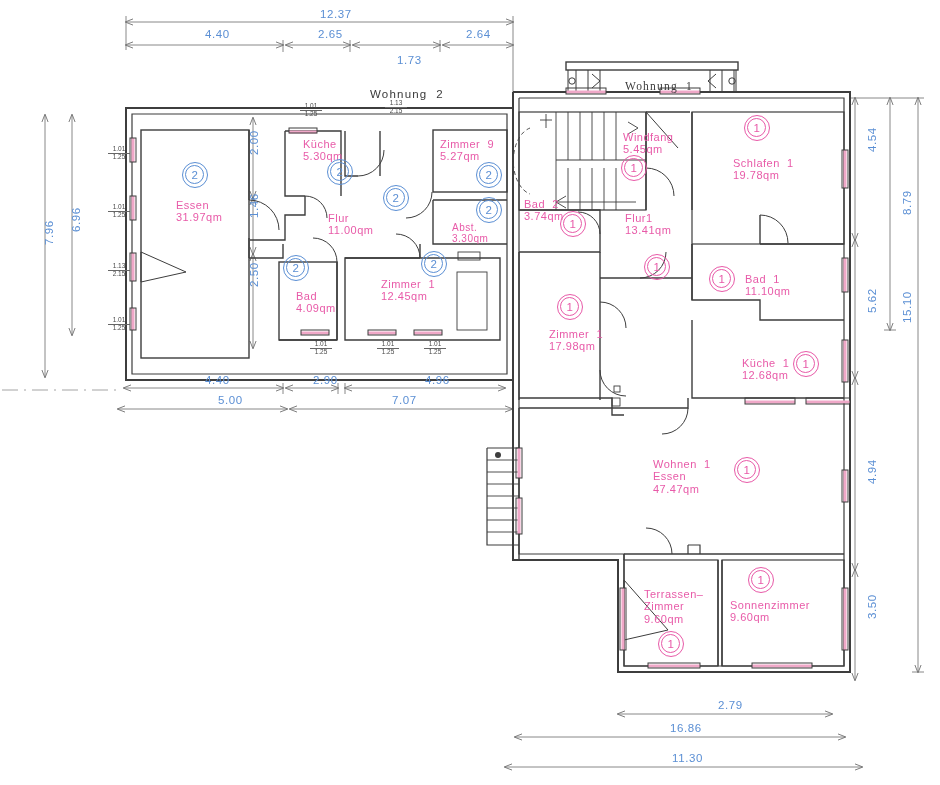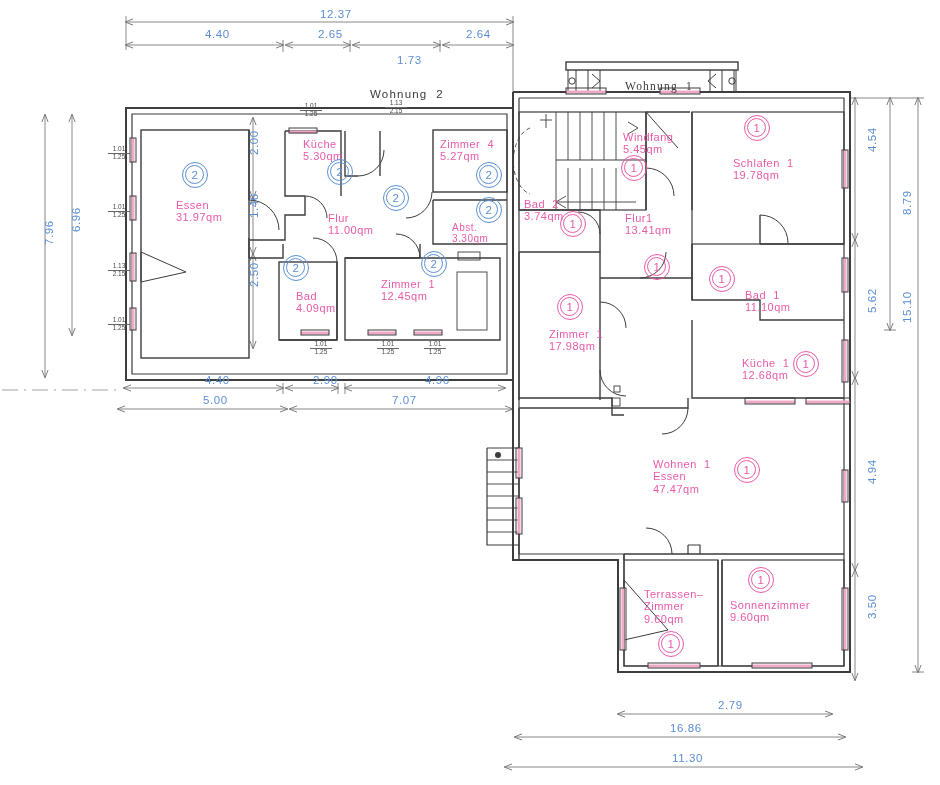--- a/index.html
+++ b/index.html
@@ -252,21 +252,21 @@
       <div class="lbl room" style="left: 303px; top: 138px;">Küche
 5.30qm</div>
       <div style="position: absolute; left: 327px; top: 159px; width: 26px; height: 26px; border: 1.3px solid rgb(91, 143, 212); border-radius: 50%; box-sizing: border-box;">
         <div style="position: absolute; left: 2.2px; top: 2.2px; width: 19px; height: 19px; border: 1.3px solid rgb(91, 143, 212); border-radius: 50%; box-sizing: border-box; color: rgb(91, 143, 212); font-size: 11.5px; line-height: 19px; text-align: center; font-family: &quot;Liberation Sans&quot;, sans-serif;">2</div>
       </div>
       <div class="lbl room" style="left: 328px; top: 212px;">Flur
 11.00qm</div>
       <div style="position: absolute; left: 383px; top: 185px; width: 26px; height: 26px; border: 1.3px solid rgb(91, 143, 212); border-radius: 50%; box-sizing: border-box;">
         <div style="position: absolute; left: 2.2px; top: 2.2px; width: 19px; height: 19px; border: 1.3px solid rgb(91, 143, 212); border-radius: 50%; box-sizing: border-box; color: rgb(91, 143, 212); font-size: 11.5px; line-height: 19px; text-align: center; font-family: &quot;Liberation Sans&quot;, sans-serif;">2</div>
       </div>
-      <div class="lbl room" style="left: 440px; top: 138px;">Zimmer  4
+      <div class="lbl room" style="left: 440px; top: 138px;">Zimmer  9
 5.27qm</div>
       <div style="position: absolute; left: 476px; top: 162px; width: 26px; height: 26px; border: 1.3px solid rgb(91, 143, 212); border-radius: 50%; box-sizing: border-box;">
         <div style="position: absolute; left: 2.2px; top: 2.2px; width: 19px; height: 19px; border: 1.3px solid rgb(91, 143, 212); border-radius: 50%; box-sizing: border-box; color: rgb(91, 143, 212); font-size: 11.5px; line-height: 19px; text-align: center; font-family: &quot;Liberation Sans&quot;, sans-serif;">2</div>
       </div>
       <div class="lbl room small" style="left: 452px; top: 222px;">Abst.
 3.30qm</div>
       <div style="position: absolute; left: 476px; top: 197px; width: 26px; height: 26px; border: 1.3px solid rgb(91, 143, 212); border-radius: 50%; box-sizing: border-box;">
         <div style="position: absolute; left: 2.2px; top: 2.2px; width: 19px; height: 19px; border: 1.3px solid rgb(91, 143, 212); border-radius: 50%; box-sizing: border-box; color: rgb(91, 143, 212); font-size: 11.5px; line-height: 19px; text-align: center; font-family: &quot;Liberation Sans&quot;, sans-serif;">2</div>
       </div>
       <div class="lbl room" style="left: 296px; top: 290px;">Bad
@@ -292,21 +292,21 @@
       <div class="lbl room" style="left: 524px; top: 198px;">Bad  2
 3.74qm</div>
       <div style="position: absolute; left: 560px; top: 211px; width: 26px; height: 26px; border: 1.3px solid rgb(232, 90, 168); border-radius: 50%; box-sizing: border-box;">
         <div style="position: absolute; left: 2.2px; top: 2.2px; width: 19px; height: 19px; border: 1.3px solid rgb(232, 90, 168); border-radius: 50%; box-sizing: border-box; color: rgb(232, 90, 168); font-size: 11.5px; line-height: 19px; text-align: center; font-family: &quot;Liberation Sans&quot;, sans-serif;">1</div>
       </div>
       <div class="lbl room" style="left: 625px; top: 212px;">Flur1
 13.41qm</div>
       <div style="position: absolute; left: 644px; top: 254px; width: 26px; height: 26px; border: 1.3px solid rgb(232, 90, 168); border-radius: 50%; box-sizing: border-box;">
         <div style="position: absolute; left: 2.2px; top: 2.2px; width: 19px; height: 19px; border: 1.3px solid rgb(232, 90, 168); border-radius: 50%; box-sizing: border-box; color: rgb(232, 90, 168); font-size: 11.5px; line-height: 19px; text-align: center; font-family: &quot;Liberation Sans&quot;, sans-serif;">1</div>
       </div>
-      <div class="lbl room" style="left: 745px; top: 273px; margin-top: 16px;">Bad  1
+      <div class="lbl room" style="left: 745px; top: 273px;">Bad  1
 11.10qm</div>
       <div style="position: absolute; left: 709px; top: 266px; width: 26px; height: 26px; border: 1.3px solid rgb(232, 90, 168); border-radius: 50%; box-sizing: border-box;">
         <div style="position: absolute; left: 2.2px; top: 2.2px; width: 19px; height: 19px; border: 1.3px solid rgb(232, 90, 168); border-radius: 50%; box-sizing: border-box; color: rgb(232, 90, 168); font-size: 11.5px; line-height: 19px; text-align: center; font-family: &quot;Liberation Sans&quot;, sans-serif;">1</div>
       </div>
       <div class="lbl room" style="left: 549px; top: 328px;">Zimmer  1
 17.98qm</div>
       <div style="position: absolute; left: 557px; top: 294px; width: 26px; height: 26px; border: 1.3px solid rgb(232, 90, 168); border-radius: 50%; box-sizing: border-box;">
         <div style="position: absolute; left: 2.2px; top: 2.2px; width: 19px; height: 19px; border: 1.3px solid rgb(232, 90, 168); border-radius: 50%; box-sizing: border-box; color: rgb(232, 90, 168); font-size: 11.5px; line-height: 19px; text-align: center; font-family: &quot;Liberation Sans&quot;, sans-serif;">1</div>
       </div>
       <div class="lbl room" style="left: 742px; top: 357px;">Küche  1
@@ -343,21 +343,21 @@
       <div class="lbl dim" style="position: absolute; left: 248px; top: 287px; transform: rotate(-90deg); transform-origin: left top; white-space: pre;">2.50</div>
       <div class="lbl dim" style="position: absolute; left: 866px; top: 152px; transform: rotate(-90deg); transform-origin: left top; white-space: pre;">4.54</div>
       <div class="lbl dim" style="position: absolute; left: 866px; top: 313px; transform: rotate(-90deg); transform-origin: left top; white-space: pre;">5.62</div>
       <div class="lbl dim" style="position: absolute; left: 866px; top: 484px; transform: rotate(-90deg); transform-origin: left top; white-space: pre;">4.94</div>
       <div class="lbl dim" style="position: absolute; left: 866px; top: 619px; transform: rotate(-90deg); transform-origin: left top; white-space: pre;">3.50</div>
       <div class="lbl dim" style="position: absolute; left: 901px; top: 215px; transform: rotate(-90deg); transform-origin: left top; white-space: pre;">8.79</div>
       <div class="lbl dim" style="position: absolute; left: 901px; top: 323px; transform: rotate(-90deg); transform-origin: left top; white-space: pre;">15.10</div>
       <div class="lbl dim" style="position: absolute; left: 205px; top: 374px; white-space: pre;">4.40</div>
       <div class="lbl dim" style="position: absolute; left: 313px; top: 374px; white-space: pre;">2.90</div>
       <div class="lbl dim" style="position: absolute; left: 425px; top: 374px; white-space: pre;">4.96</div>
-      <div class="lbl dim" style="position: absolute; left: 203px; top: 394px; white-space: pre; text-align: right;">5.00</div>
+      <div class="lbl dim" style="position: absolute; left: 218px; top: 394px; white-space: pre; text-align: right;">5.00</div>
       <div class="lbl dim" style="position: absolute; left: 392px; top: 394px; white-space: pre;">7.07</div>
       <div class="lbl dim" style="position: absolute; left: 718px; top: 699px; white-space: pre;">2.79</div>
       <div class="lbl dim" style="position: absolute; left: 670px; top: 722px; white-space: pre;">16.86</div>
       <div class="lbl dim" style="position: absolute; left: 672px; top: 752px; white-space: pre;">11.30</div>
       <div class="lbl win" style="position: absolute; left: 300px; top: 103px; width: 22px;"><b>1.01</b><span>1.25</span></div>
       <div class="lbl win" style="position: absolute; left: 385px; top: 100px; width: 22px;"><b>1.13</b><span>2.15</span></div>
       <div class="lbl win" style="position: absolute; left: 108px; top: 146px; width: 22px;"><b>1.01</b><span>1.25</span></div>
       <div class="lbl win" style="position: absolute; left: 108px; top: 204px; width: 22px;"><b>1.01</b><span>1.25</span></div>
       <div class="lbl win" style="position: absolute; left: 108px; top: 263px; width: 22px;"><b>1.13</b><span>2.15</span></div>
       <div class="lbl win" style="position: absolute; left: 108px; top: 317px; width: 22px;"><b>1.01</b><span>1.25</span></div>

